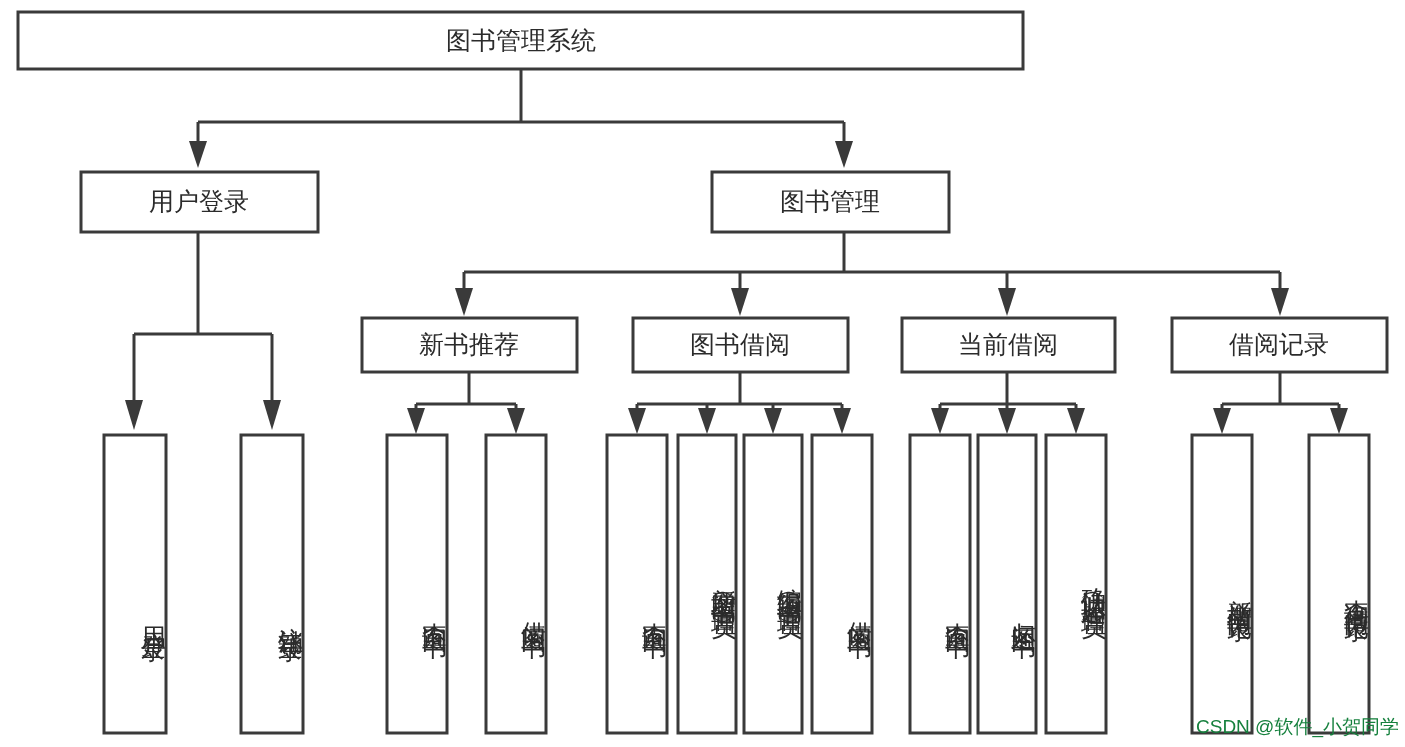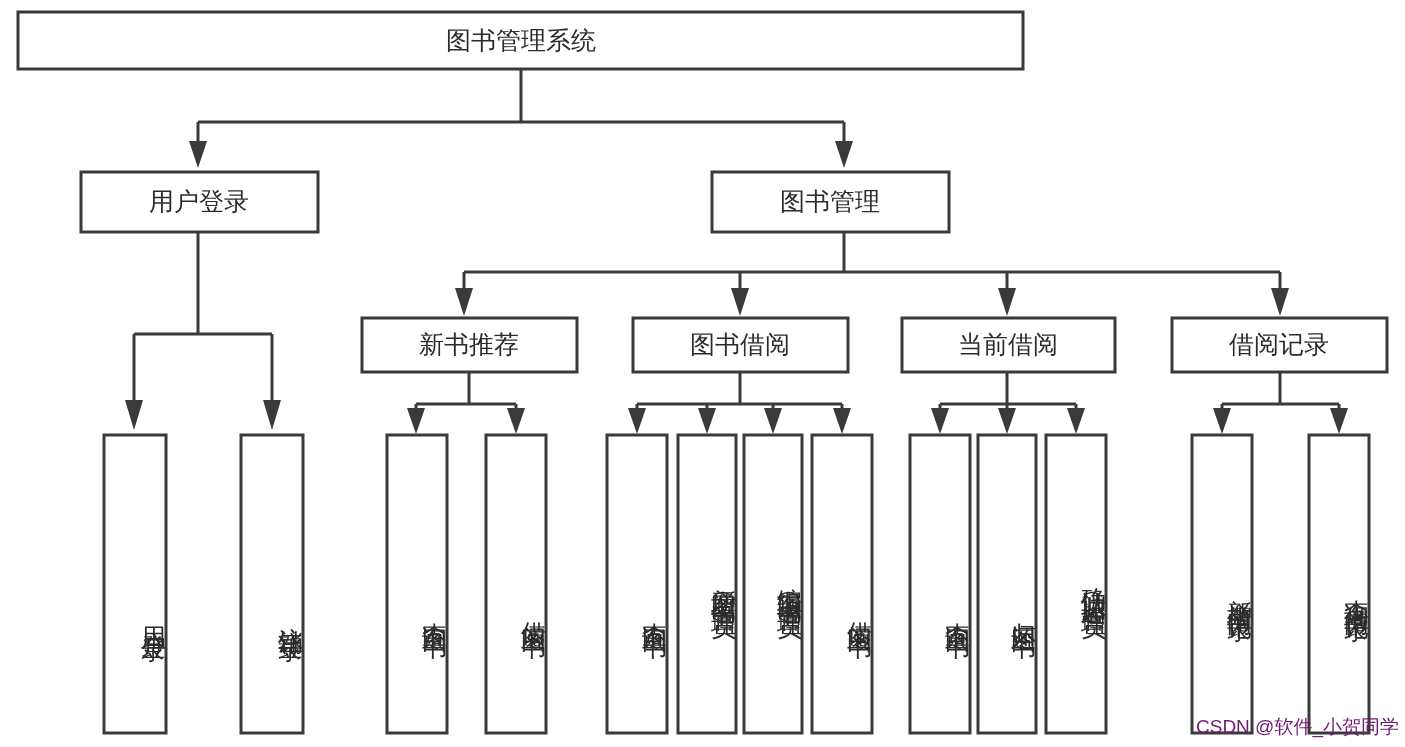--- a/index.html
+++ b/index.html
@@ -52,21 +52,21 @@
     color: #2b2b2b;
     letter-spacing: 4px;
     white-space: nowrap;
     text-align: center;
     pointer-events: none;
   }
   .watermark {
     position: absolute;
     font-family: "Liberation Sans", "DejaVu Sans", sans-serif;
     font-size: 19px;
-    color: #701a75;
+    color: #15803d;
     white-space: nowrap;
   }
 </style>
 </head>
 <body>
 
 <div id="diagram-root">
 
   <svg width="1405" height="747" viewBox="0 0 1405 747">
 

